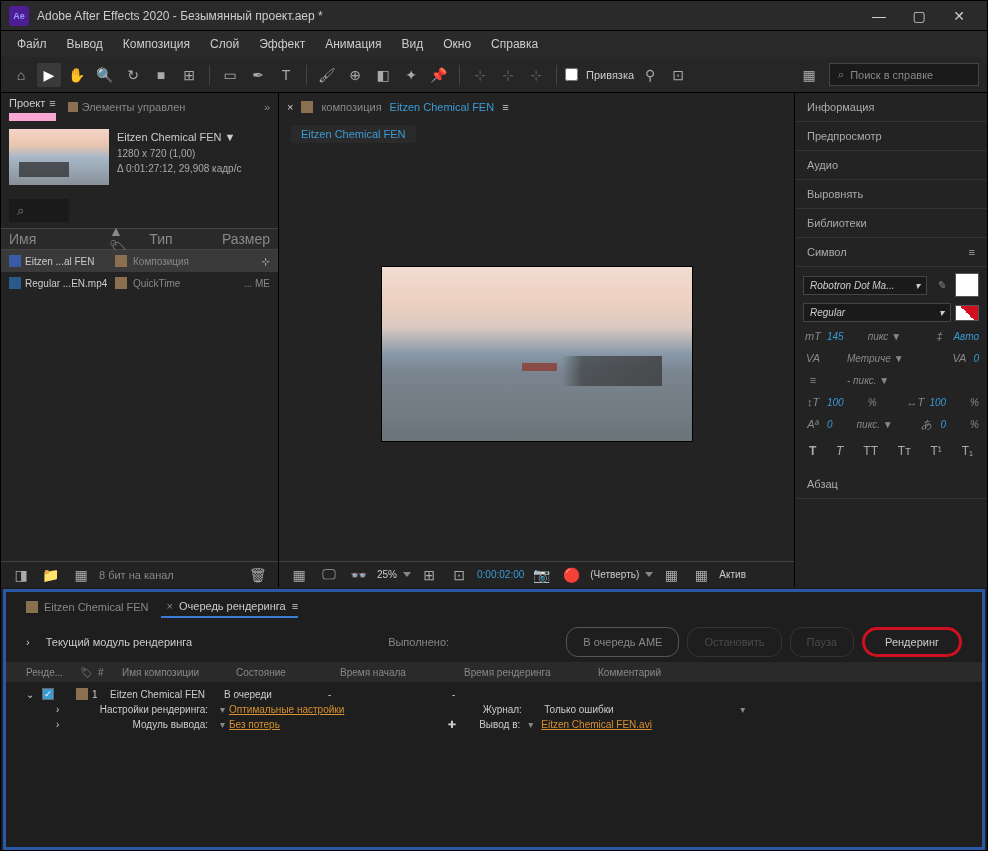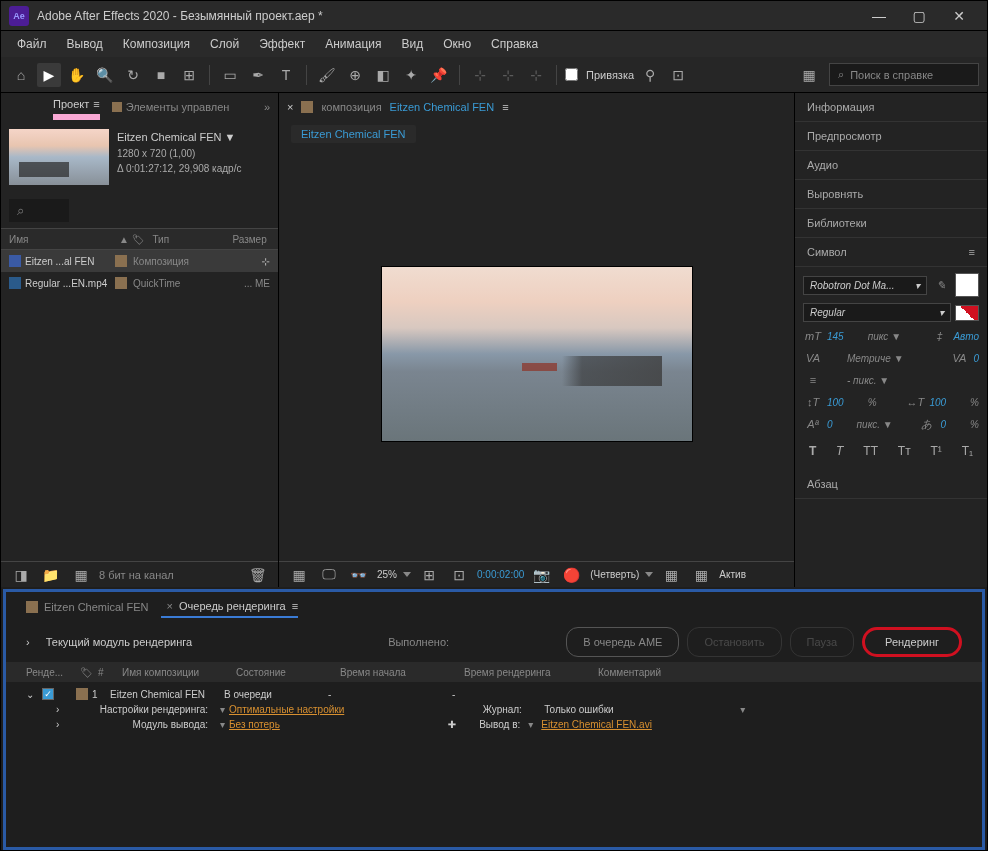--- a/index.html
+++ b/index.html
@@ -14,29 +14,29 @@
 .toolbar { height: 36px; background: #262626; display: flex; align-items: center; padding: 0 8px; gap: 4px; border-bottom: 1px solid #000; }
 .tool-btn { width: 24px; height: 24px; display: flex; align-items: center; justify-content: center; cursor: pointer; color: #aaa; border-radius: 2px; font-size: 14px; }
 .tool-btn.active { background: #3a3a3a; color: #fff; }
 .tool-sep { width: 1px; height: 20px; background: #444; margin: 0 4px; }
 .toolbar-right { margin-left: auto; display: flex; align-items: center; gap: 8px; }
 .search-box { background: #1a1a1a; border: 1px solid #444; padding: 4px 8px; width: 150px; color: #888; display: flex; align-items: center; gap: 6px; }
 .main-area { display: flex; height: 494px; }
 .project-panel { width: 278px; background: #232323; border-right: 1px solid #000; display: flex; flex-direction: column; }
 .panel-tabs { height: 28px; display: flex; align-items: center; padding: 0 8px; gap: 12px; background: #232323; }
 .panel-tab { padding: 4px 0; cursor: pointer; font-size: 11px; color: #888; display: flex; align-items: center; gap: 4px; }
-.panel-tab.active { color: #ccc; border-bottom: 6px solid #f9a8d4; margin-left: 44px; }
+.panel-tab.active { color: #ccc; border-bottom: 8px solid #f9a8d4; }
 .comp-info { display: flex; padding: 8px; gap: 8px; }
 .comp-thumb { width: 100px; height: 56px; background: linear-gradient(to bottom, #f5d5c8 0%, #e8c5b0 30%, #a8b8c8 50%, #889098 100%); position: relative; }
 .comp-thumb::after { content: ''; position: absolute; bottom: 8px; left: 10px; width: 50px; height: 15px; background: rgba(40,40,40,0.7); }
 .comp-details { flex: 1; font-size: 10px; color: #aaa; line-height: 1.5; }
 .comp-name { color: #ccc; font-size: 11px; }
 .search-row { padding: 6px 8px; }
 .search-input { background: #1a1a1a; border: none; padding: 4px 8px; width: 60px; color: #888; }
-.project-headers { height: 22px; background: #2a2a2a; display: flex; align-items: center; padding: 0 8px; font-size: 10px; color: #888; border-top: 1px solid #444; border-bottom: 1px solid #444; }
+.project-headers { height: 22px; background: #2a2a2a; display: flex; align-items: center; padding: 0 8px; font-size: 14px; color: #888; border-top: 1px solid #444; border-bottom: 1px solid #444; }
 .ph-name { width: 110px; }
 .ph-type { width: 80px; }
 .project-items { flex: 1; }
 .project-item { height: 22px; display: flex; align-items: center; padding: 0 8px; font-size: 10px; }
 .project-item.selected { background: #3a3a3a; }
 .pi-name { width: 90px; overflow: hidden; }
 .pi-sep { width: 12px; height: 12px; background: #8a7050; margin-right: 6px; }
 .pi-type { flex: 1; color: #888; }
 .project-footer { height: 26px; background: #232323; display: flex; align-items: center; padding: 0 8px; gap: 6px; border-top: 1px solid #444; }
 .comp-panel { flex: 1; background: #232323; display: flex; flex-direction: column; border-right: 1px solid #000; }

